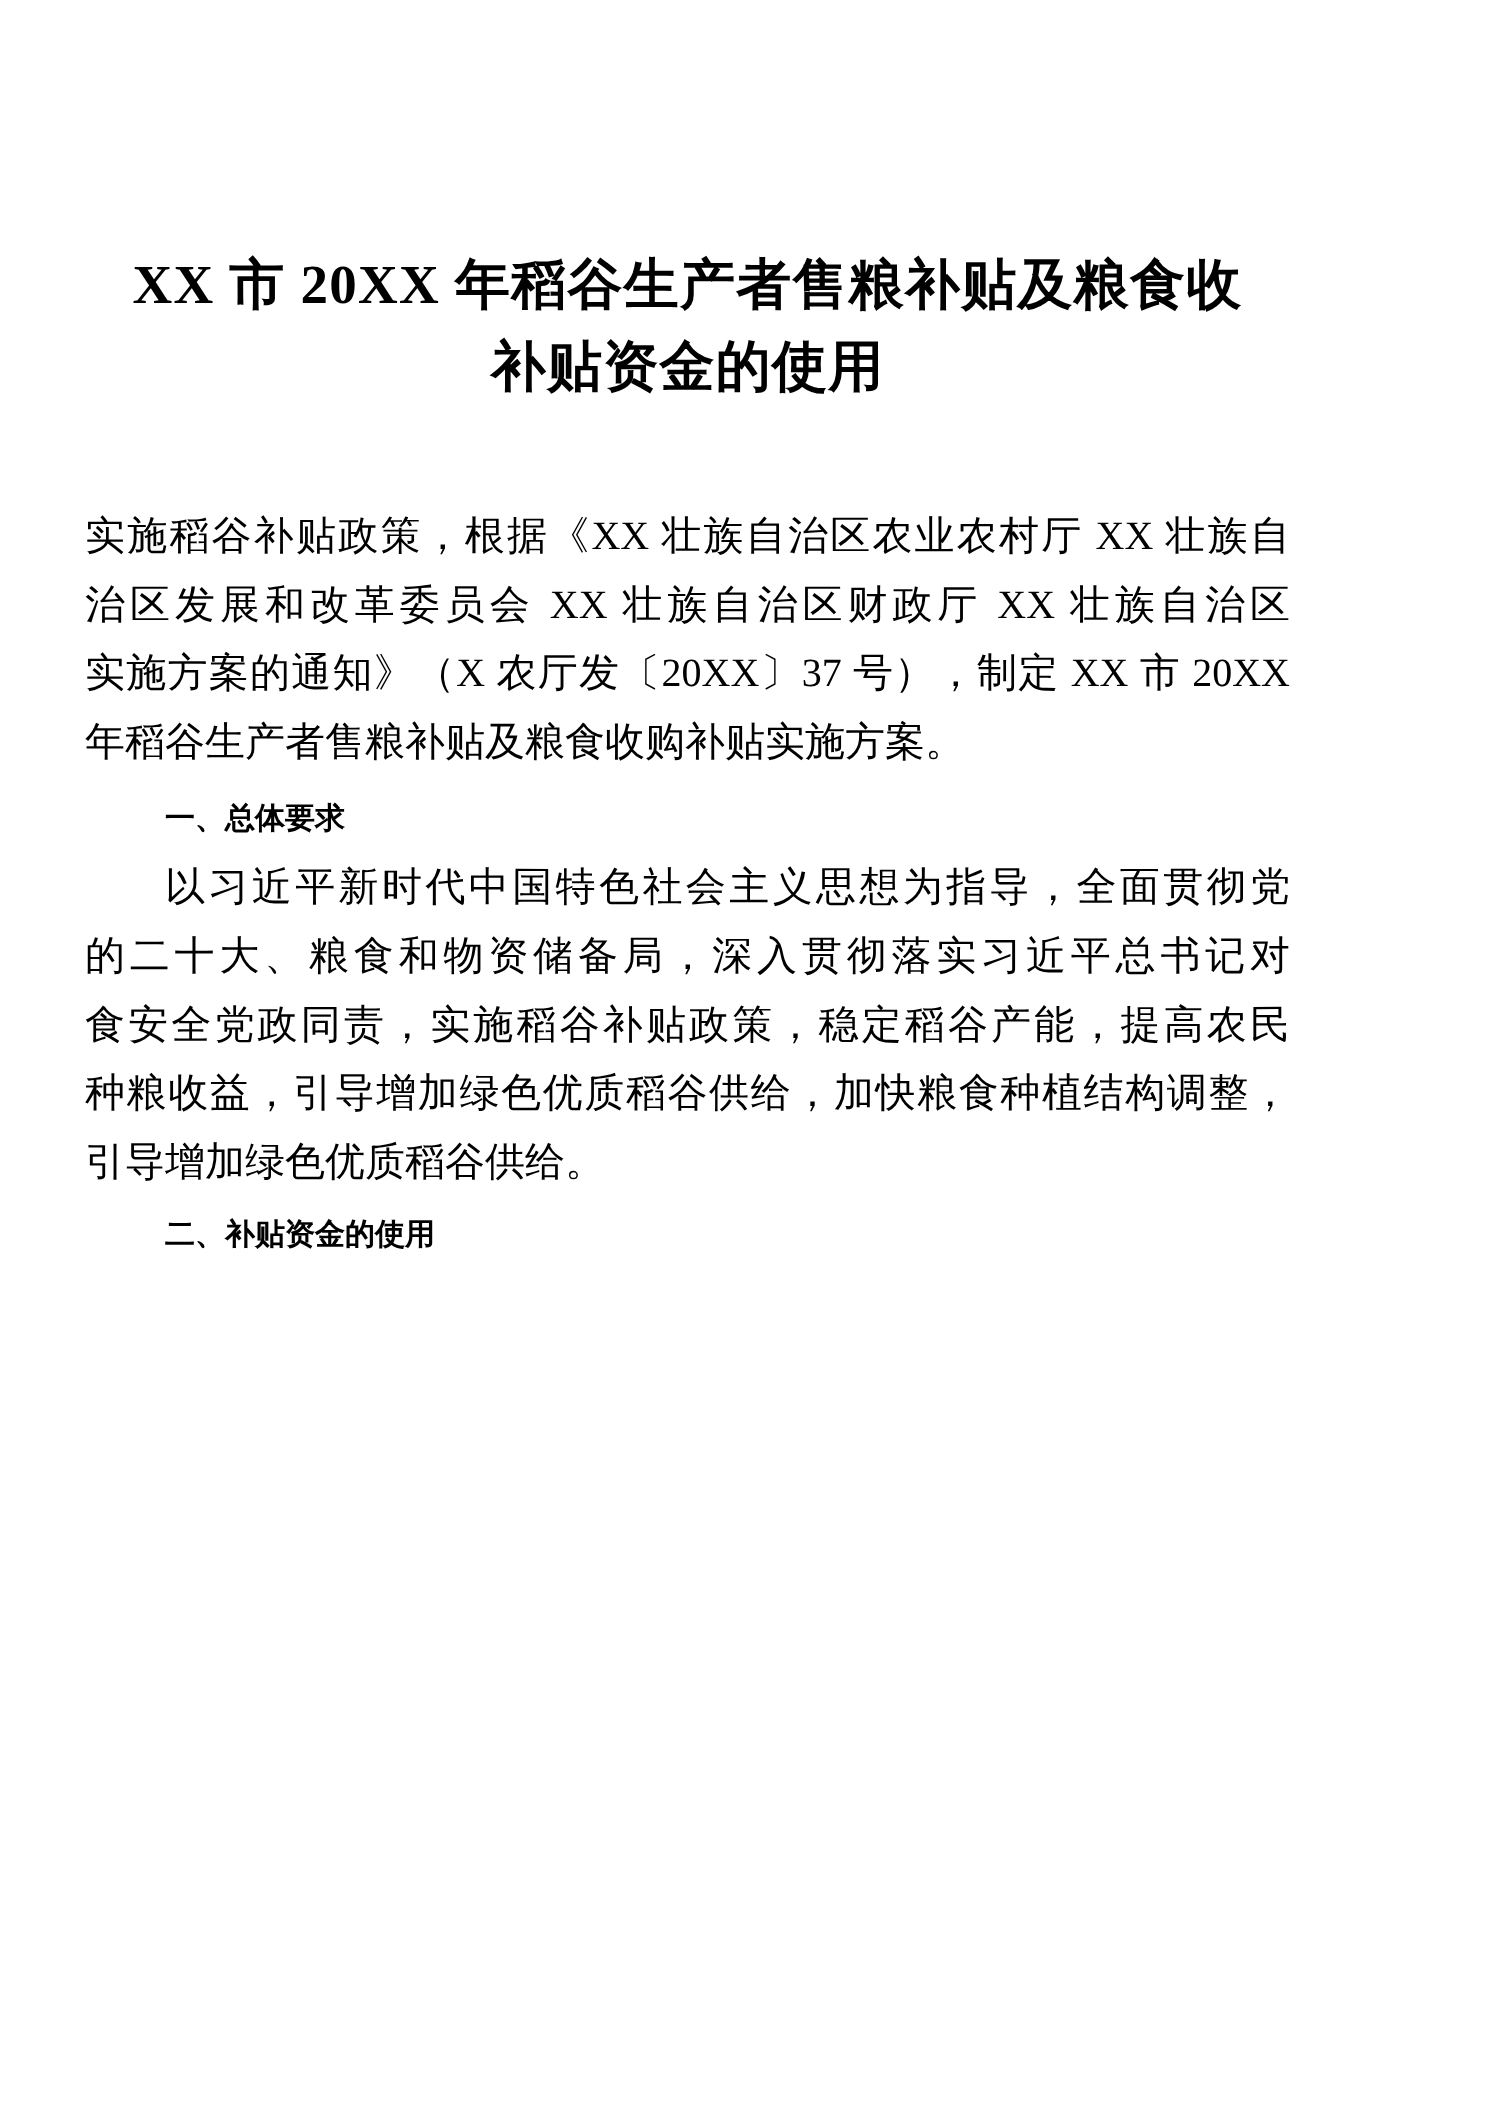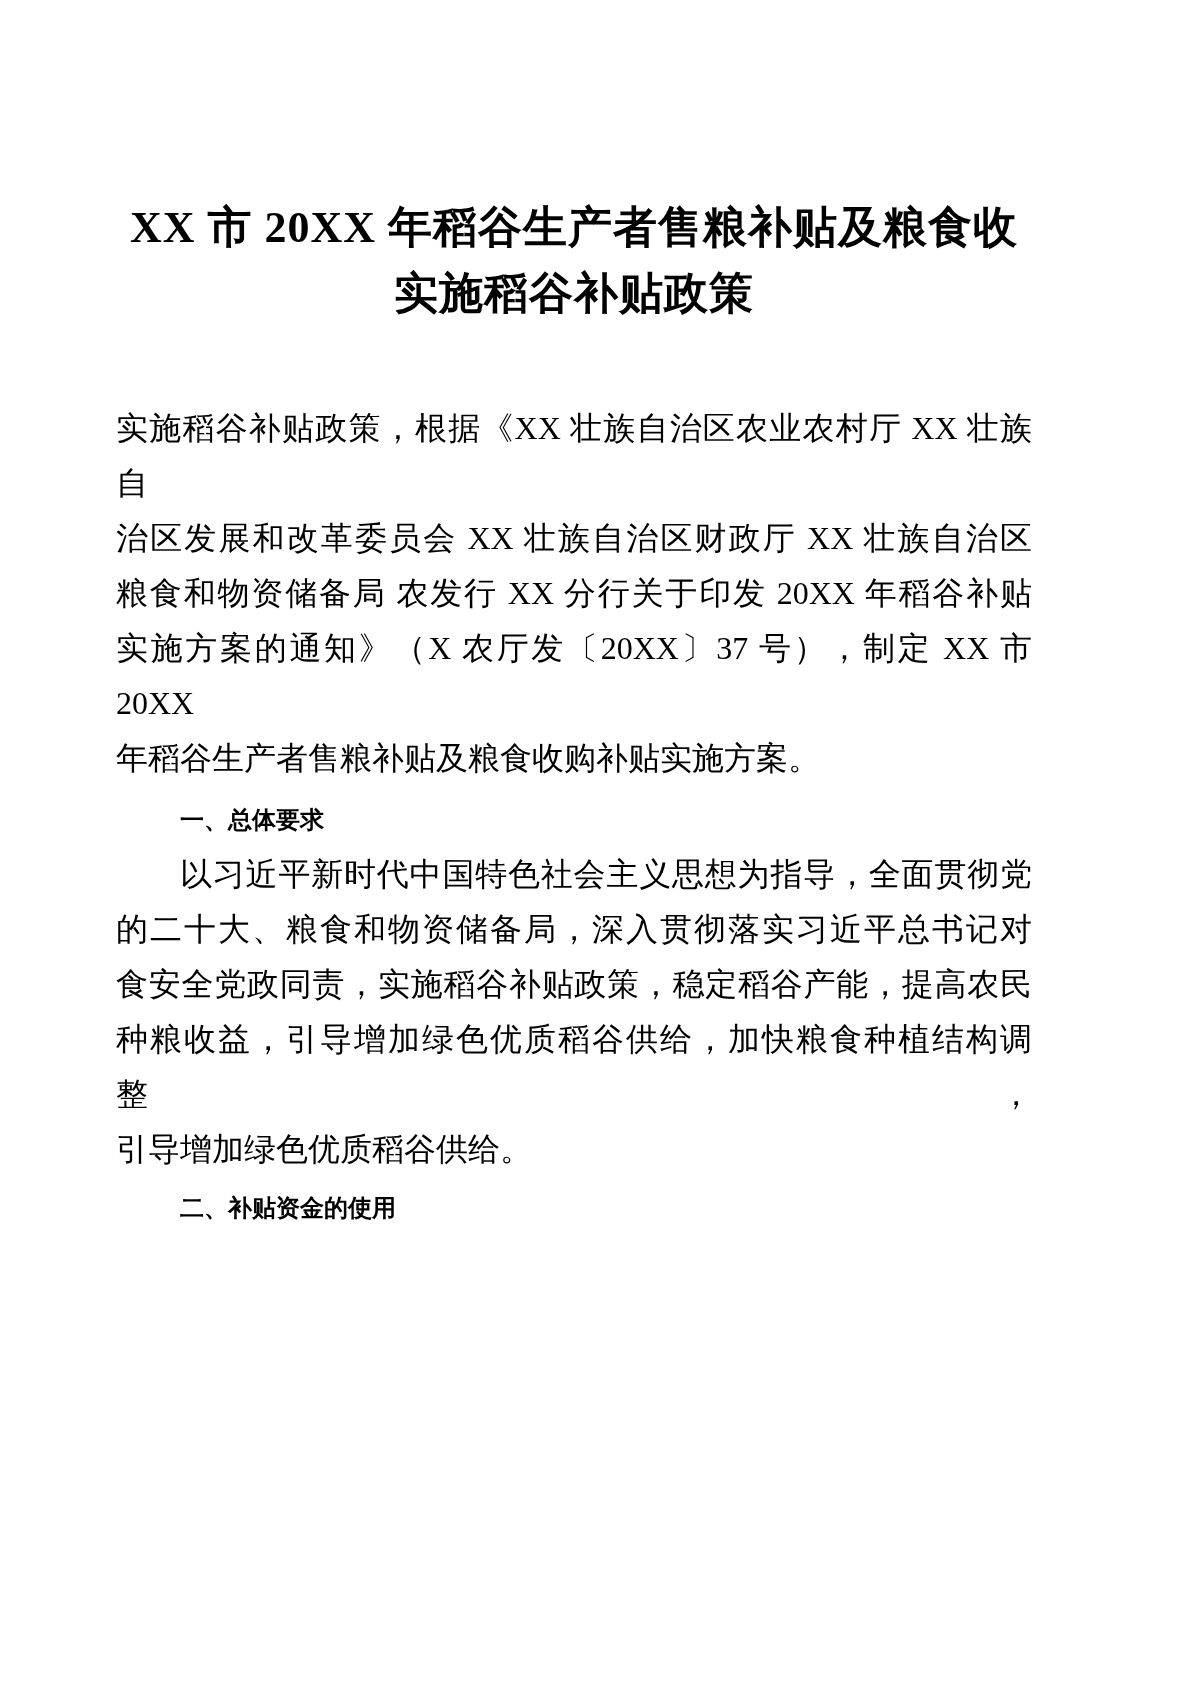--- a/index.html
+++ b/index.html
@@ -10,21 +10,21 @@
   body {
     width: 1190px;
     height: 1683px;
     color: #000000;
     overflow: hidden;
   }
   .page {
     box-sizing: border-box;
     width: 1190px;
     height: 1429px;
-    padding: 195px 158px 0 116px;
+    padding: 195px 158px 0 68px;
     background: #ffffff;
   }
   .doc-title {
     font-family: "Liberation Serif", "DejaVu Serif", serif;
     font-weight: 700;
     font-size: 44px;
     line-height: 66px;
     text-align: center;
     letter-spacing: 1px;
     margin: 0 0 74px 0;
@@ -51,27 +51,26 @@
   .sec-heading.h1 { margin-top: 6px; }
   .sec-heading.h2 { margin-top: 3px; }
 </style>
 </head>
 <body>
 
 <div class="page">
 
   <h1 class="doc-title">
     <div class="title-line">XX 市 20XX 年稻谷生产者售粮补贴及粮食收</div>
-    <div class="title-line">实施稻谷补贴政策</div>
+    <div class="title-line">补贴资金的使用</div>
   </h1>
 
   <div class="para p1">
     <div class="body-line">实施稻谷补贴政策，根据《XX 壮族自治区农业农村厅 XX 壮族自</div>
     <div class="body-line">治区发展和改革委员会 XX 壮族自治区财政厅 XX 壮族自治区</div>
-    <div class="body-line">粮食和物资储备局 农发行 XX 分行关于印发 20XX 年稻谷补贴</div>
     <div class="body-line">实施方案的通知》（X 农厅发〔20XX〕37 号），制定 XX 市 20XX</div>
     <div class="body-line end">年稻谷生产者售粮补贴及粮食收购补贴实施方案。</div>
   </div>
 
   <h2 class="sec-heading h1">一、总体要求</h2>
 
   <div class="para p2">
     <div class="body-line indent">以习近平新时代中国特色社会主义思想为指导，全面贯彻党</div>
     <div class="body-line">的二十大、粮食和物资储备局，深入贯彻落实习近平总书记对</div>
     <div class="body-line">食安全党政同责，实施稻谷补贴政策，稳定稻谷产能，提高农民</div>

